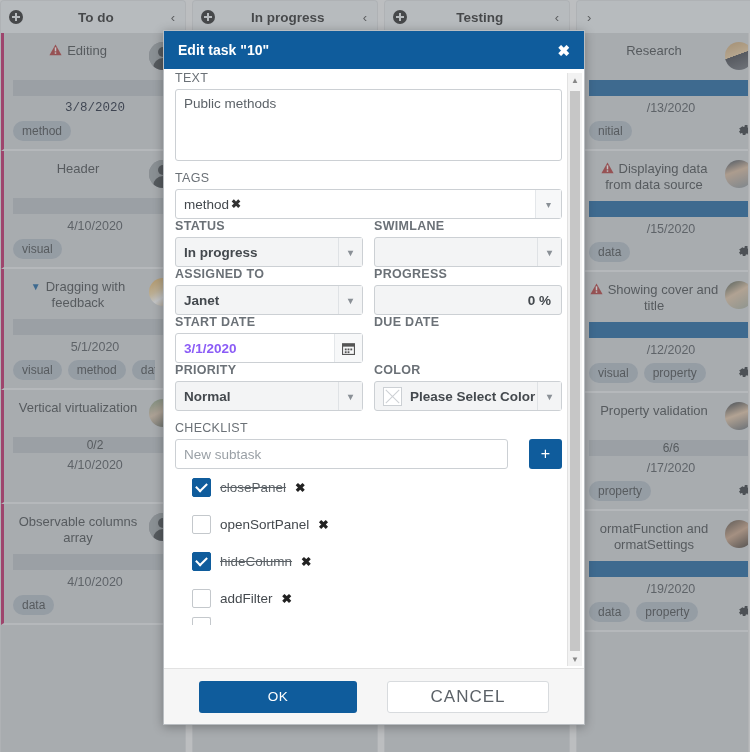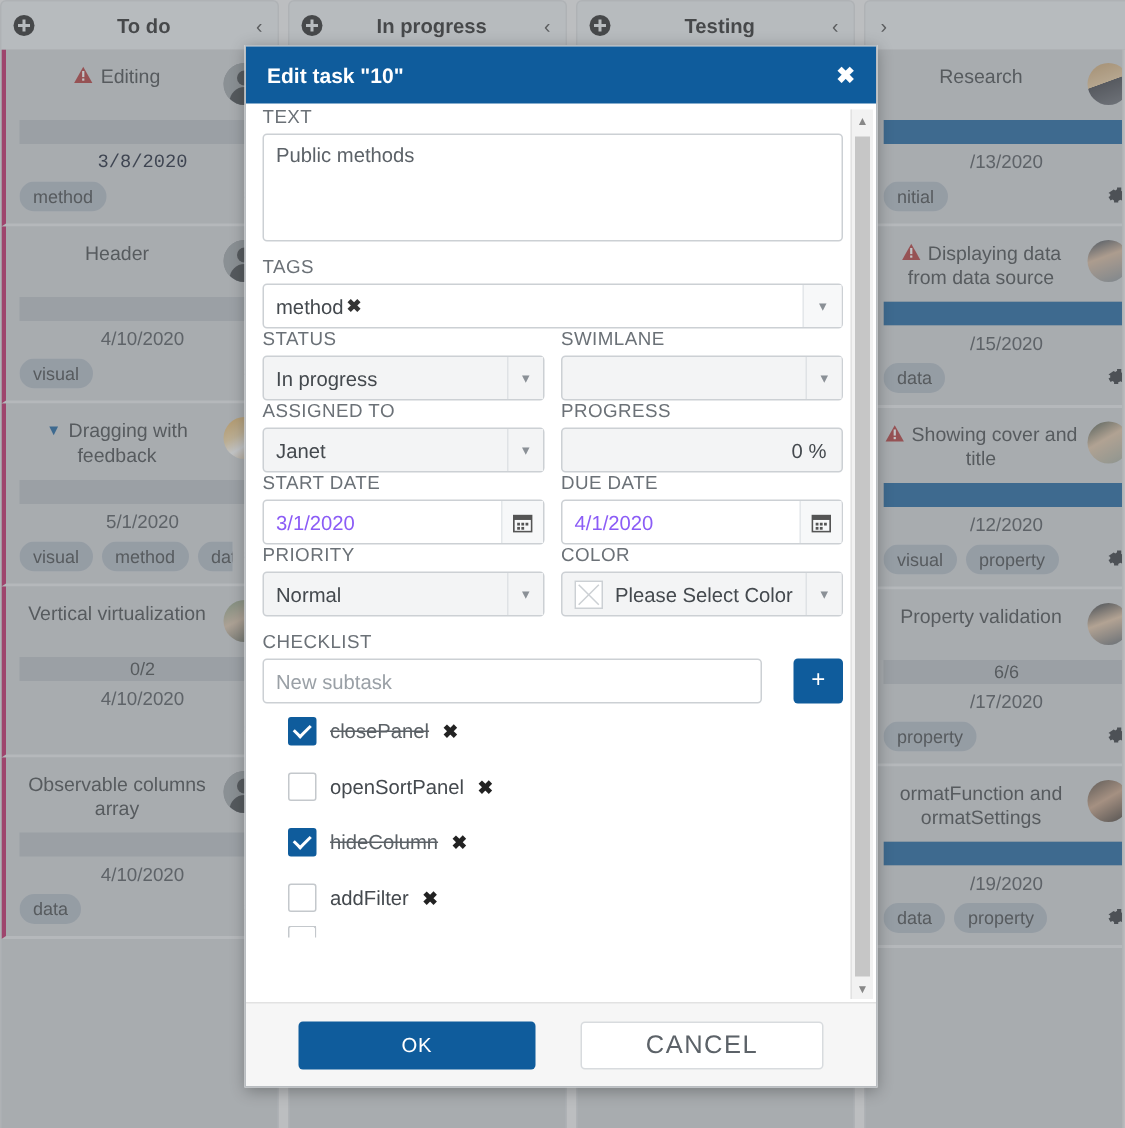--- a/index.html
+++ b/index.html
@@ -287,21 +287,21 @@
   .chip-x { font-size: 12px; font-weight: 700; color: #333; cursor: pointer; }
   .tags-field .caret {
     flex: 0 0 26px; height: 100%;
     display: flex; align-items: center; justify-content: center;
     color: #8a9096; font-size: 10px;
     border-left: 1px solid #e4e7ea;
     background: #f7f8f9;
   }
 
   .row2 { display: flex; gap: 11px; }
-  .row2 > div { flex: 1 1 0; min-width: 0; }
+  .row2 > div { flex: 1 1 0; min-width: 0; font-weight: bold; }
 
   .progress-input {
     width: 100%; height: 30px;
     border: 1px solid #ccd0d4;
     border-radius: 3px;
     background: #f3f4f5;
     display: flex; align-items: center; justify-content: flex-end;
     padding: 0 10px;
     font-size: 13.5px; color: #44494e;
   }
@@ -754,34 +754,20 @@
                 <rect x="6" y="7" width="2" height="2" fill="#555"></rect>
                 <rect x="9" y="7" width="2" height="2" fill="#555"></rect>
                 <rect x="3" y="10" width="2" height="2" fill="#555"></rect>
                 <rect x="6" y="10" width="2" height="2" fill="#555"></rect>
               </svg>
           </span>
         </div>
       </div>
       <div>
         <div class="field-label">DUE DATE</div>
-        <div class="date-input">
-          <span class="dv">4/1/2020</span>
-          <span class="cal">
-            <svg width="13" height="13" viewBox="0 0 14 14">
-                <rect x="0.5" y="2" width="13" height="11.5" fill="none" stroke="#555" stroke-width="1.4"></rect>
-                <rect x="0.5" y="2" width="13" height="3" fill="#555"></rect>
-                <rect x="3" y="7" width="2" height="2" fill="#555"></rect>
-                <rect x="6" y="7" width="2" height="2" fill="#555"></rect>
-                <rect x="9" y="7" width="2" height="2" fill="#555"></rect>
-                <rect x="3" y="10" width="2" height="2" fill="#555"></rect>
-                <rect x="6" y="10" width="2" height="2" fill="#555"></rect>
-              </svg>
-          </span>
-        </div>
       </div>
     </div>
 
     <div class="row2">
       <div>
         <div class="field-label">PRIORITY</div>
         <div class="select-box">
           <span class="sel-value">Normal</span>
           <span class="caret plain">▾</span>
         </div>

